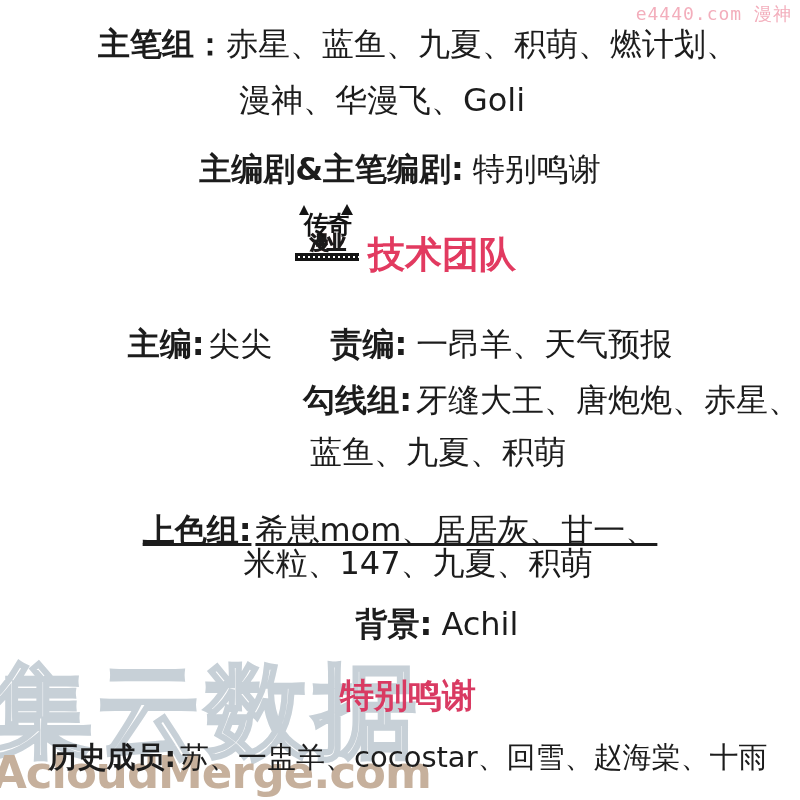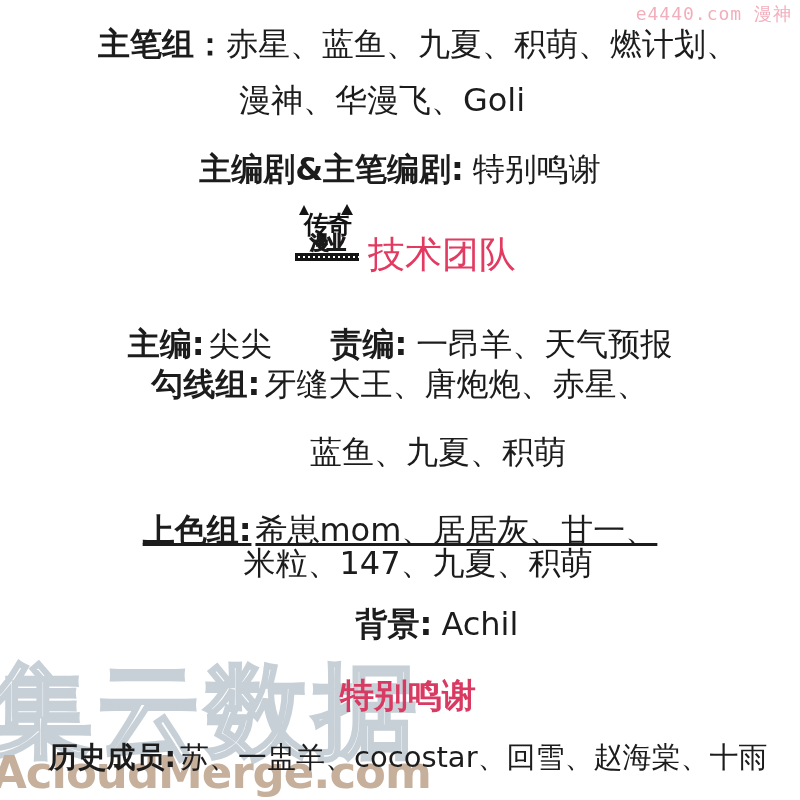--- a/index.html
+++ b/index.html
@@ -54,21 +54,21 @@
   }
   .logo-bar {
     margin:1px auto 0 auto; width:64px; height:8px; background:#141414;
     background-image:repeating-linear-gradient(90deg,#141414 0 3px,#ffffff 3px 5px);
     background-size:auto 2px; background-position:center;
     background-repeat:repeat-x;
   }
 
   .tech-title {
     position:absolute; left:368px; top:230px; z-index:3;
-    font-size:37px; font-weight:normal; color:#e23a60; white-space:nowrap;
+    font-size:37px; font-weight:bold; color:#e23a60; white-space:nowrap;
   }
   .thanks-title {
     position:absolute; left:0; width:100%; top:673px; z-index:3;
     text-align:center; font-size:34px; font-weight:bold; color:#d93a62;
     white-space:nowrap;
     padding-left:8px;
   }
 </style>
 </head>
 <body>
@@ -96,21 +96,21 @@
     <div class="logo-top">传奇</div>
     <div class="logo-bottom">漫业</div>
     <div class="logo-bar"></div>
   </div>
   <div class="tech-title">技术团队</div>
 
   <div class="line" style="top:318px;margin-top:8px;">
     <span class="lbl">主编:</span><span class="name-tight">尖尖</span><span class="editor-gap"></span><span class="lbl">责编:</span><span class="name-gap">一昂羊、天气预报</span>
   </div>
 
-  <div class="line" style="top:366px;">
+  <div class="line" style="top:382px;text-align:right;">
     <span class="lbl">勾线组:</span><span class="name-tight">牙缝大王、唐炮炮、赤星、</span>
   </div>
   <div class="line" style="top:434px; transform:translateX(38px);">
     <span>蓝鱼、九夏、积萌</span>
   </div>
 
   <div class="line" style="top:512px;text-decoration:underline;">
     <span class="lbl">上色组:</span><span class="name-tight">希崽mom、居居灰、甘一、</span>
   </div>
   <div class="line" style="top:545px; transform:translateX(18px);">

